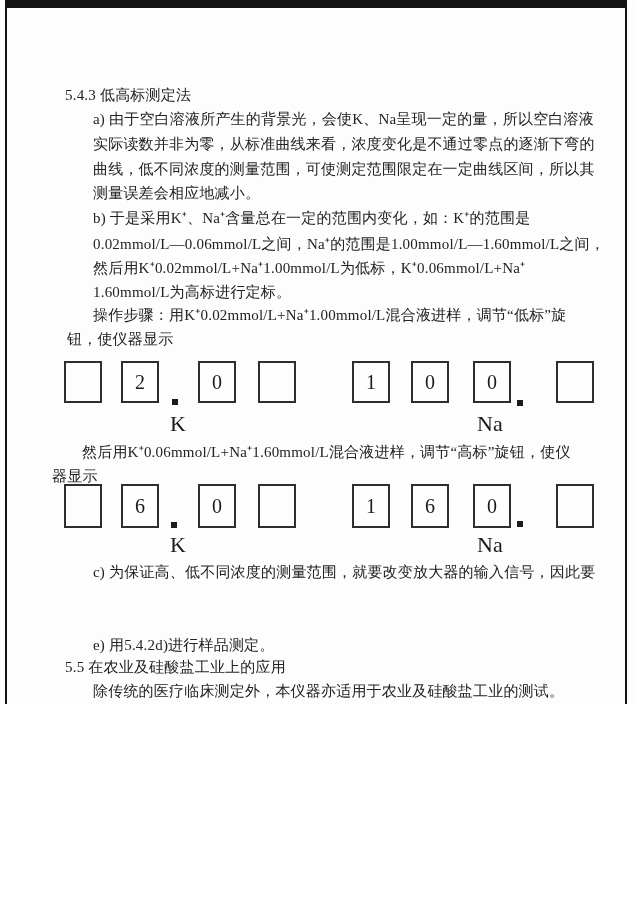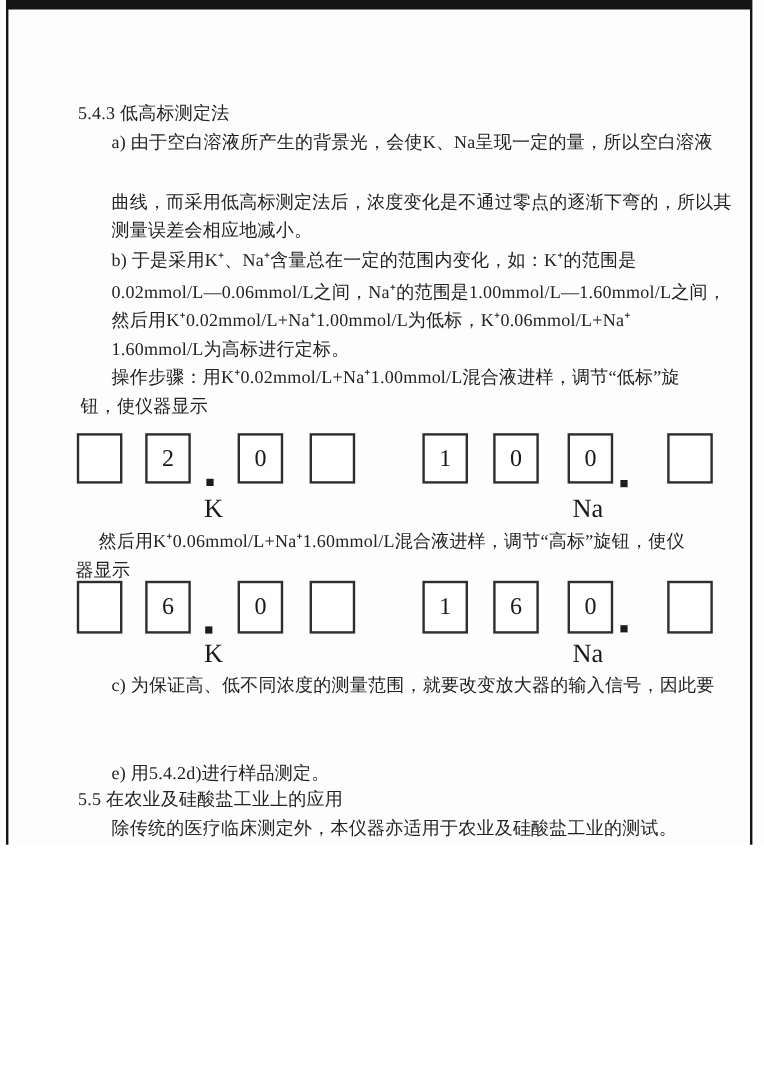--- a/index.html
+++ b/index.html
@@ -47,21 +47,22 @@
   .pagenum { position:absolute; left:562px; top:838px; font-size:15px; color:#222; }
 </style>
 </head>
 <body>
 
 <div class="page">
   <div class="frame"></div>
 
   <div class="tline" style="top:86px;left:65px">5.4.3 低高标测定法</div>
   <div class="tline" style="top:110px;left:93px">a) 由于空白溶液所产生的背景光，会使K、Na呈现一定的量，所以空白溶液</div>
-  <div class="tline" style="top:160px;left:93px">曲线，而采用低高标测定法后，浓度变化是不通过零点的逐渐下弯的，所以其</div>
+  <div class="tline" style="top:135px;left:93px">实际读数并非为零，从标准曲线来看，浓度变化是不通过零点的逐渐下弯的</div>
+  <div class="tline" style="top:160px;left:93px">曲线，低不同浓度的测量范围，可使测定范围限定在一定曲线区间，所以其</div>
   <div class="tline" style="top:184px;left:93px">测量误差会相应地减小。</div>
   <div class="tline" style="top:209px;left:93px">b) 于是采用K⁺、Na⁺含量总在一定的范围内变化，如：K⁺的范围是</div>
   <div class="tline" style="top:235px;left:93px">0.02mmol/L—0.06mmol/L之间，Na⁺的范围是1.00mmol/L—1.60mmol/L之间，</div>
   <div class="tline" style="top:259px;left:93px">然后用K⁺0.02mmol/L+Na⁺1.00mmol/L为低标，K⁺0.06mmol/L+Na⁺</div>
   <div class="tline" style="top:283px;left:93px">1.60mmol/L为高标进行定标。</div>
   <div class="tline" style="top:306px;left:93px">操作步骤：用K⁺0.02mmol/L+Na⁺1.00mmol/L混合液进样，调节“低标”旋</div>
   <div class="tline" style="top:330px;left:67px">钮，使仪器显示</div>
 
   <div class="row-low">
     <div class="dbox" style="left:64px"></div>
@@ -72,21 +73,21 @@
     <div class="dbox" style="left:352px">1</div>
     <div class="dbox" style="left:411px">0</div>
     <div class="dbox" style="left:473px">0</div>
     <div class="ddot" style="left:517px;top:400px"></div>
     <div class="dbox" style="left:556px"></div>
     <div class="dlabel" style="left:170px;top:411px">K</div>
     <div class="dlabel" style="left:477px;top:411px">Na</div>
   </div>
 
   <div class="tline" style="top:443px;left:82px">然后用K⁺0.06mmol/L+Na⁺1.60mmol/L混合液进样，调节“高标”旋钮，使仪</div>
-  <div class="tline" style="top:467px;left:63px">器显示</div>
+  <div class="tline" style="top:467px;left:52px">器显示</div>
 
   <div class="row-high">
     <div class="dbox" style="left:64px"></div>
     <div class="dbox" style="left:121px">6</div>
     <div class="ddot" style="left:171px;top:522px"></div>
     <div class="dbox" style="left:198px">0</div>
     <div class="dbox" style="left:258px"></div>
     <div class="dbox" style="left:352px">1</div>
     <div class="dbox" style="left:411px">6</div>
     <div class="dbox" style="left:473px">0</div>

